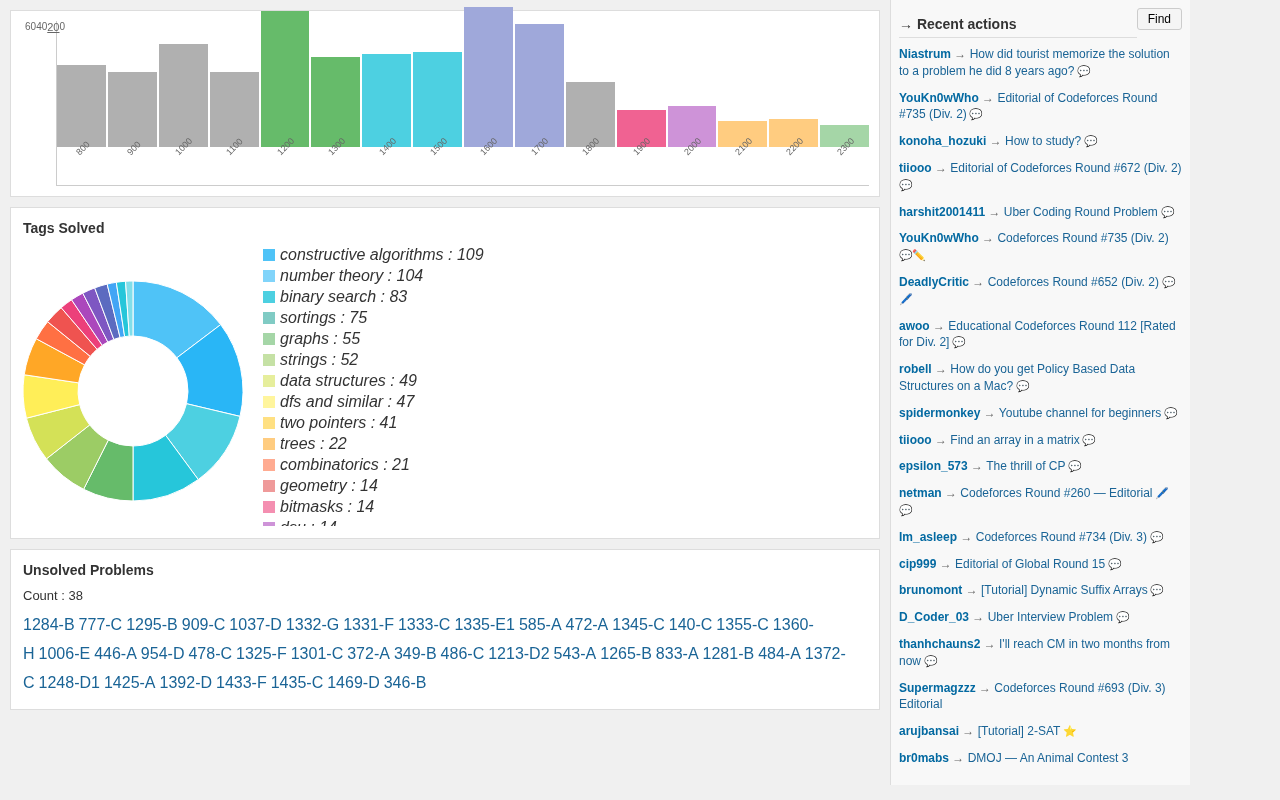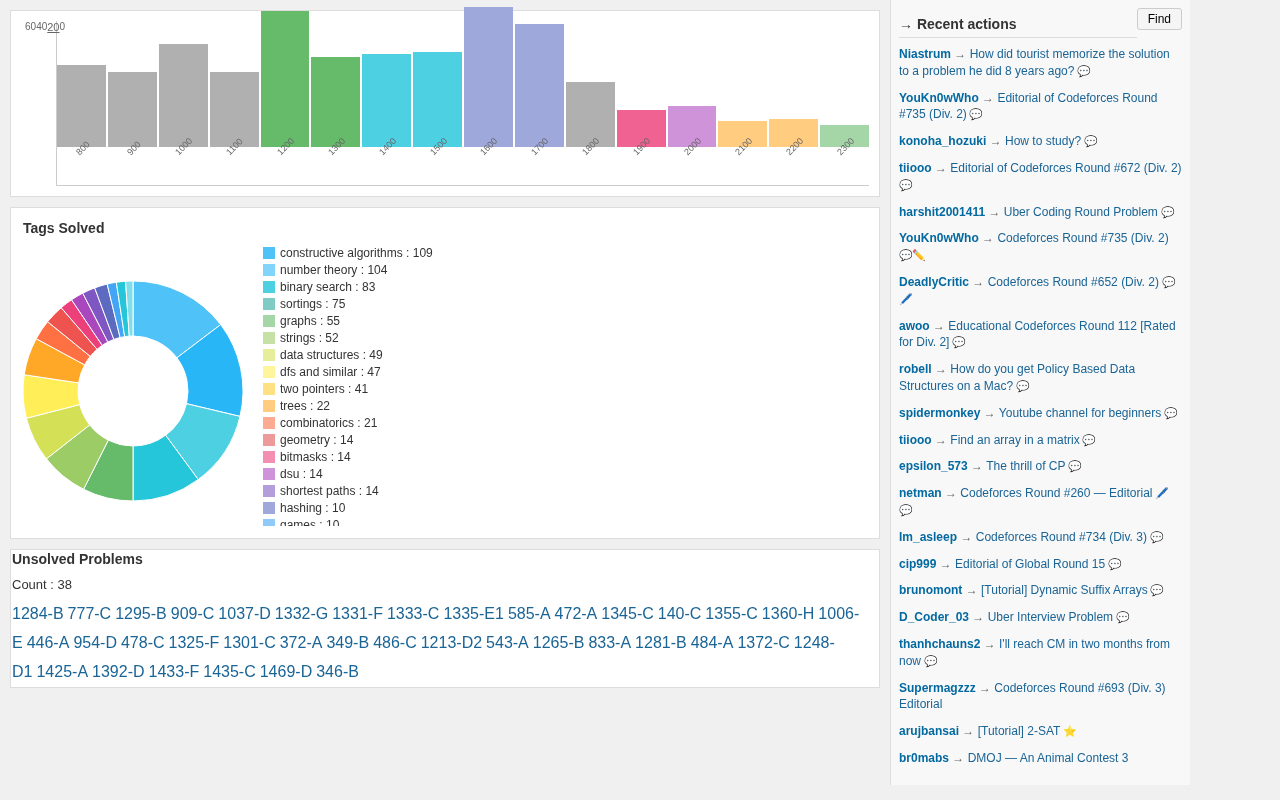--- a/index.html
+++ b/index.html
@@ -11,26 +11,26 @@
     
     .chart-section { background: #fff; border: 1px solid #ddd; padding: 10px; margin-bottom: 10px; }
     .bar-chart { position: relative; height: 165px; display: flex; align-items: flex-end; gap: 2px; padding-bottom: 25px; border-left: 1px solid #ccc; border-bottom: 1px solid #ccc; }
     .chart-container { position: relative; padding-left: 35px; }
 
     
     .tags-section { background: #fff; border: 1px solid #ddd; padding: 12px; margin-bottom: 10px; }
     .section-title { font-size: 14px; font-weight: bold; color: #333; margin-bottom: 10px; }
     .tags-content { display: flex; align-items: center; gap: 20px; }
     .donut-container { width: 220px; height: 280px; flex-shrink: 0; }
-    .tags-legend { flex: 1; font-size: 12px; max-height: 280px; overflow-y: auto; }
+    .tags-legend { flex: 1; font-size: 16px; max-height: 280px; overflow-y: auto; font-style: italic; }
     .legend-item { display: flex; align-items: center; gap: 5px; margin-bottom: 3px; white-space: nowrap; }
     .legend-color { width: 12px; height: 12px; flex-shrink: 0; }
 
     
-    .unsolved-section { background: #fff; border: 1px solid #ddd; padding: 1px; }
+    .unsolved-section { background: #fff; border: 1px solid #ddd; padding: 12px; }
     .count-text { margin-bottom: 8px; color: #333; font-size: 13px; }
     .problems-links { font-size: 16px; line-height: 1.8; }
     .problem-link { color: #1a6496; text-decoration: none; margin-right: 4px; }
 
     
     .sidebar-header { font-size: 14px; font-weight: bold; color: #333; margin-bottom: 8px; padding-bottom: 5px; border-bottom: 1px solid #ddd; display: flex; align-items: center; gap: 5px; }
     .find-btn { float: right; background: #f5f5f5; border: 1px solid #ccc; padding: 3px 10px; cursor: pointer; font-size: 12px; border-radius: 3px; }
     .find-row { text-align: right; margin-bottom: 8px; }
     .action-item { margin-bottom: 6px; font-size: 12px; line-height: 1.4; padding-bottom: 4px; }
     .action-user { color: #0369a1; font-weight: bold; text-decoration: none; }

